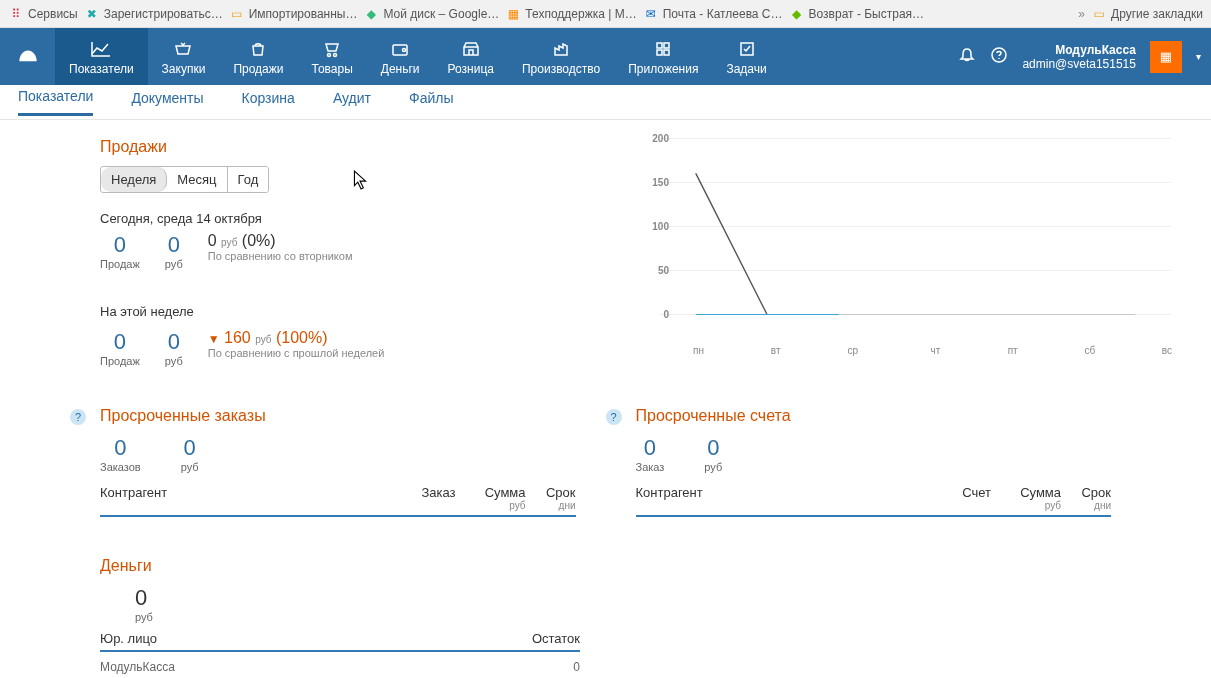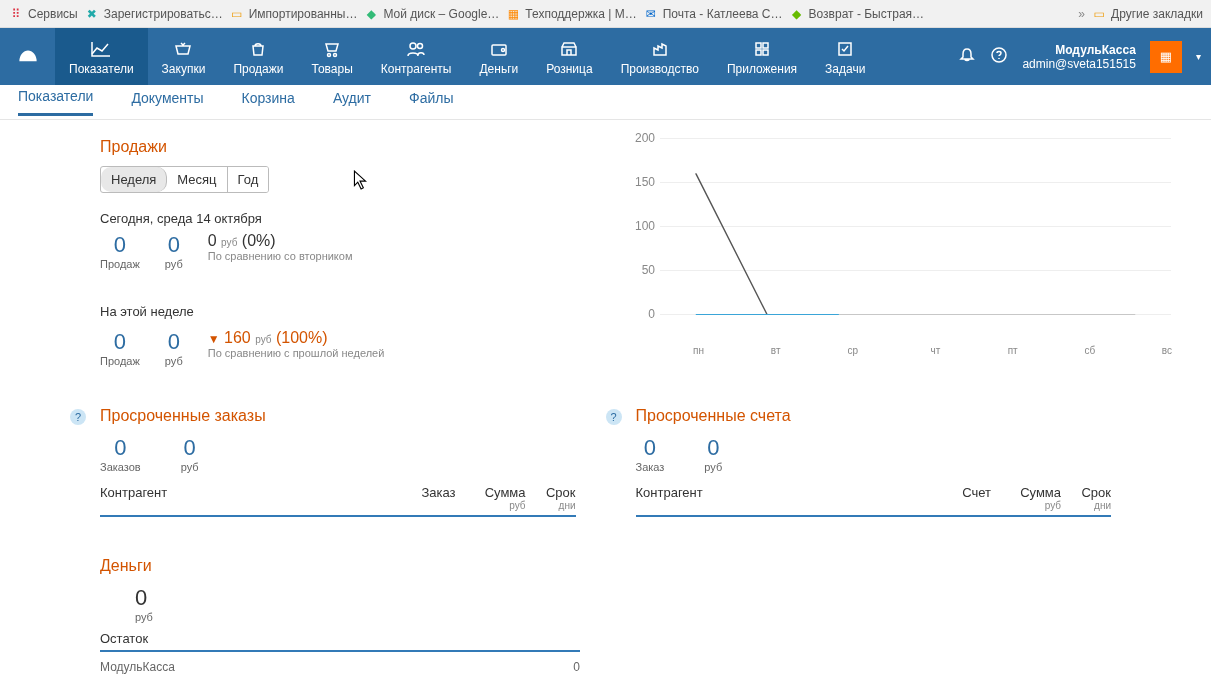--- a/index.html
+++ b/index.html
@@ -34,21 +34,21 @@
 .mini-stat .lbl { font-size: 11px; color: #666; }
 .cmp-block { font-size: 13px; }
 .cmp-block .big-cmp { font-size: 16px; }
 .cmp-block .sub { font-size: 11px; color: #888; }
 .rub-sup { font-size: 10px; color: #888; }
 .row-main { display: flex; padding: 0 0 0 100px; gap: 40px; }
 .left-col { width: 480px; }
 .right-col { flex: 1; padding-right: 40px; }
 .chart-box { position: relative; height: 200px; }
 .grid-line { position: absolute; left: 40px; right: 0; border-top: 1px solid #eee; height: 1px; }
-.axis-lbl-y { position: absolute; left: 0; width: 35px; text-align: right; font-size: 12px; color: #888; transform: translateY(-50%); }
+.axis-lbl-y { position: absolute; left: 14px; width: 35px; text-align: right; font-size: 10px; color: #888; transform: translateY(-50%); font-weight: bold; }
 .axis-lbl-x { position: absolute; bottom: -18px; font-size: 10px; color: #888; transform: translateX(-50%); }
 .chart-line-svg { position: absolute; left: 40px; top: 0; right: 0; bottom: 23px; width: calc(100% - 40px); height: 177px; }
 .cursor { position: absolute; width: 14px; height: 20px; }
 .two-col { display: flex; padding: 0 100px; gap: 60px; margin-top: 40px; }
 .half { flex: 1; position: relative; }
 .help-q { position: absolute; left: -30px; top: 2px; width: 16px; height: 16px; border-radius: 50%; background: #cce5f5; color: #2d6ca2; font-size: 11px; display: flex; align-items: center; justify-content: center; cursor: pointer; }
 .stat-row { display: flex; gap: 40px; margin: 6px 0 12px 0; }
 .tbl-header { display: flex; border-bottom: 2px solid #337ab7; padding-bottom: 4px; font-size: 13px; }
 .tbl-header .c { flex: 1; }
 .tbl-header .r { text-align: right; }
@@ -137,30 +137,20 @@
         <svg width="20" height="18" viewBox="0 0 20 18">
           <path d="M4 4 L16 4 L14 11 L6 11 Z"></path>
           <circle cx="7" cy="15" r="1.5"></circle>
           <circle cx="13" cy="15" r="1.5"></circle>
         </svg>
       </span>
     <span>Товары</span>
   </div>
   <div class="nav-item">
     <span class="nicon">
-        <svg width="22" height="18" viewBox="0 0 22 18">
-          <circle cx="8" cy="6" r="3"></circle>
-          <circle cx="15" cy="6" r="2.5"></circle>
-          <path d="M3 16 C3 12 13 12 13 16 M13 15 C13 12 19 12 19 15"></path>
-        </svg>
-      </span>
-    <span>Контрагенты</span>
-  </div>
-  <div class="nav-item">
-    <span class="nicon">
         <svg width="20" height="16" viewBox="0 0 20 16">
           <rect x="3" y="4" width="14" height="10" rx="1"></rect>
           <circle cx="14" cy="9" r="1.5"></circle>
         </svg>
       </span>
     <span>Деньги</span>
   </div>
   <div class="nav-item">
     <span class="nicon">
         <svg width="20" height="18" viewBox="0 0 20 18">
@@ -338,20 +328,21 @@
     </div>
   </div>
 
   <div class="money-sec" style="position:relative">
     <div class="sec-title">Деньги</div>
     <div class="mini-stat" style="text-align:left;margin-left:35px">
       <div class="big" style="color:#333">0</div>
       <div class="lbl">руб</div>
     </div>
     <div class="money-tbl" style="margin-top:8px">
+      <div class="c1">Юр. лицо</div>
       <div class="c2">Остаток</div>
     </div>
     <div class="money-row">
       <div style="flex:1">МодульКасса</div>
       <div style="text-align:right">0</div>
     </div>
 
   </div>
 </div>
 

